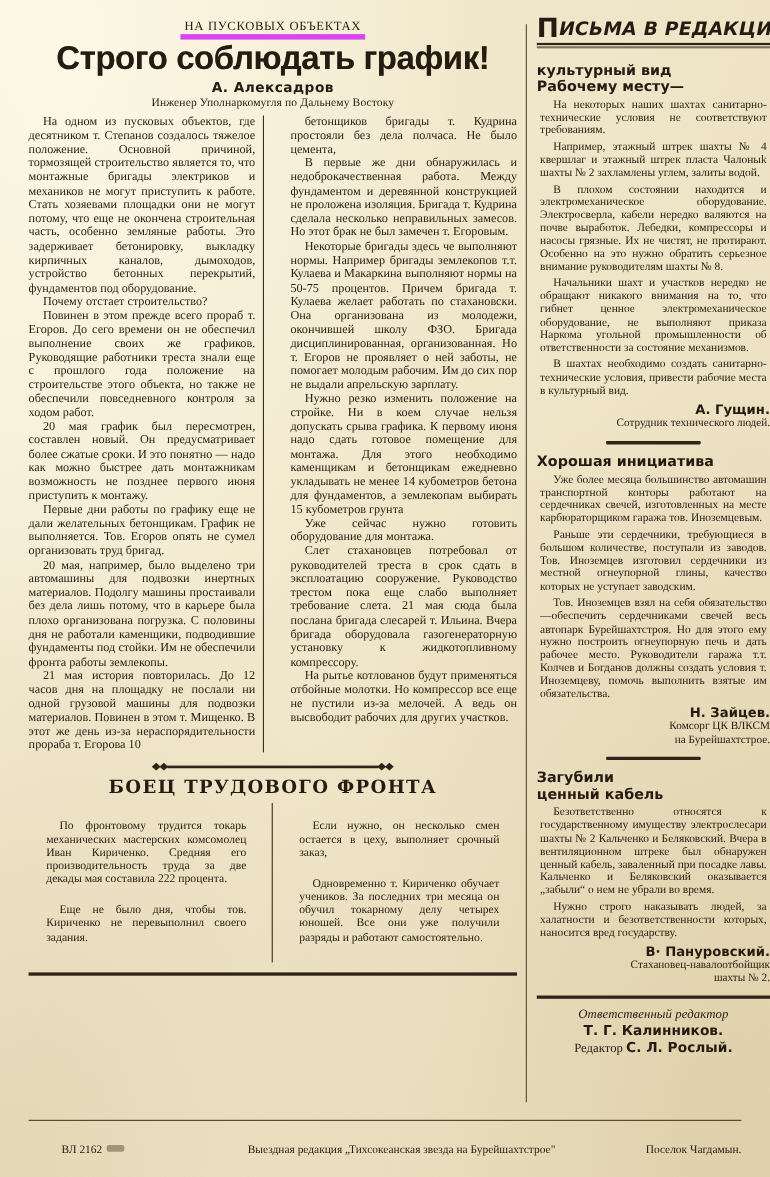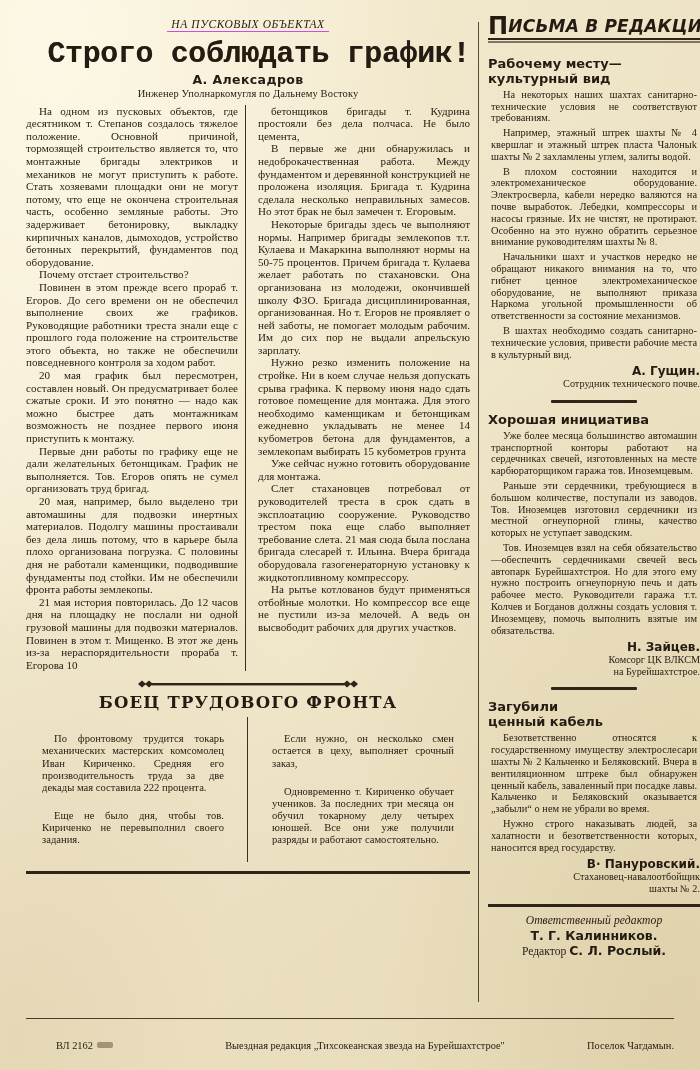--- a/index.html
+++ b/index.html
@@ -66,27 +66,26 @@
 
   
   .kicker {
     text-align: center;
     font-size: 11.5px;
     letter-spacing: .6px;
     margin: 4px 0 0 0;
     font-family: "Liberation Serif", serif;
   }
   .kicker span {
-    border-bottom: 1px solid #d946ef;
+    border-bottom: 5px solid #d946ef;
     padding: 0 4px 1px 4px;
-    font-style: italic;
   }
   .headline {
-    text-align: right;
-    font-family: Liberation Mono, monospace;
+    text-align: center;
+    font-family: Liberation Sans, sans-serif;
     font-weight: 700;
     font-size: 30px;
     letter-spacing: -0.4px;
     margin: 9px 0 2px 0;
     line-height: 1.02;
     text-shadow: 0 0 .6px rgba(20,14,6,.55);
   }
   .byline {
     text-align: center;
     font-family: "DejaVu Sans", "Liberation Sans", sans-serif;
@@ -99,21 +98,21 @@
     text-align: center;
     font-size: 10.5px;
     letter-spacing: .1px;
     margin: 0 0 6px 0;
   }
 
   
   .two-col {
     position: relative;
     display: flex;
-    gap: 4px;
+    gap: 16px;
   }
   .col {
     width: 218px;
     font-size: 11.1px;
     line-height: 12.6px;
     text-align: justify;
     text-justify: inter-word;
     hyphens: auto;
   }
   .col.first { padding-right: 7px; border-right: 1px solid #3a2f20; }
@@ -346,32 +345,32 @@
       <div class="masthead-box">
         <div class="masthead"><span class="dropcap">П</span><span>ИСЬМА В РЕДАКЦИЮ</span></div>
         <div class="masthead-rules">
           <div class="r1"></div>
           <div class="r2"></div>
         </div>
       </div>
 
       <div>
         <div class="sub-title">
+          <div>культурный вид</div>
           <div>Рабочему месту—</div>
-          <div>культурный вид</div>
         </div>
         <div class="rbody">
           <p>На некоторых наших шахтах санитарно-технические условия не соответствуют требованиям.</p>
           <p>Например, этажный штрек шахты № 4 квершлаг и этажный штрек пласта Чалоныk шахты № 2 захламлены углем, залиты водой.</p>
           <p>В плохом состоянии находится и электромеханическое оборудование. Электросверла, кабели нередко валяются на почве выработок. Лебедки, компрессоры и насосы грязные. Их не чистят, не протирают. Особенно на это нужно обратить серьезное внимание руководителям шахты № 8.</p>
           <p>Начальники шахт и участков нередко не обращают никакого внимания на то, что гибнет ценное электромеханическое оборудование, не выполняют приказа Наркома угольной промышленности об ответственности за состояние механизмов.</p>
           <p>В шахтах необходимо создать санитарно-технические условия, привести рабочие места в культурный вид.</p>
         </div>
         <div class="sig">А. Гущин.</div>
-        <div class="sig-role">Сотрудник технического почве.</div>
+        <div class="sig-role">Сотрудник технического людей.</div>
       </div>
 
       <div class="short-rule"></div>
 
       <div>
         <div class="sub-title">
           <div>Хорошая инициатива</div>
         </div>
         <div class="rbody">
           <p>Уже более месяца большинство автомашин транспортной конторы работают на сердечниках свечей, изготовленных на месте карбюраторщиком гаража тов. Иноземцевым.</p>

